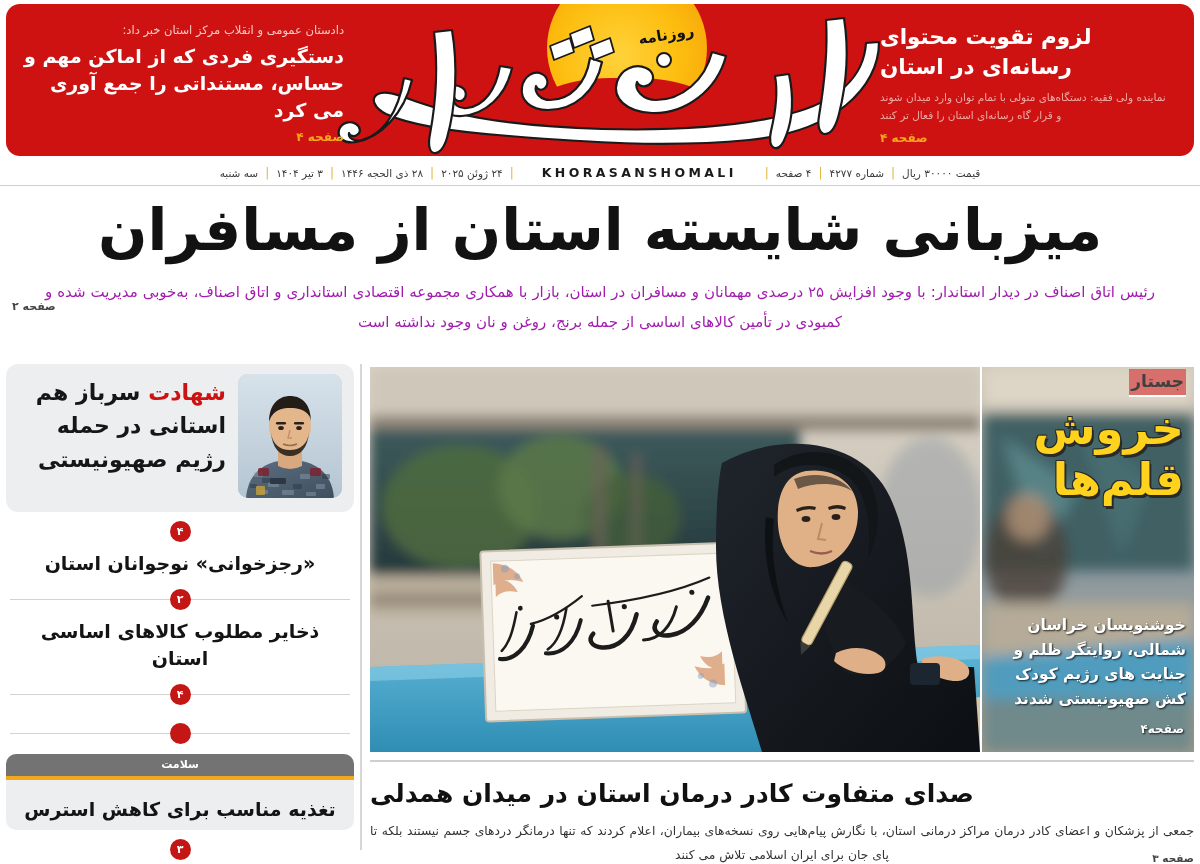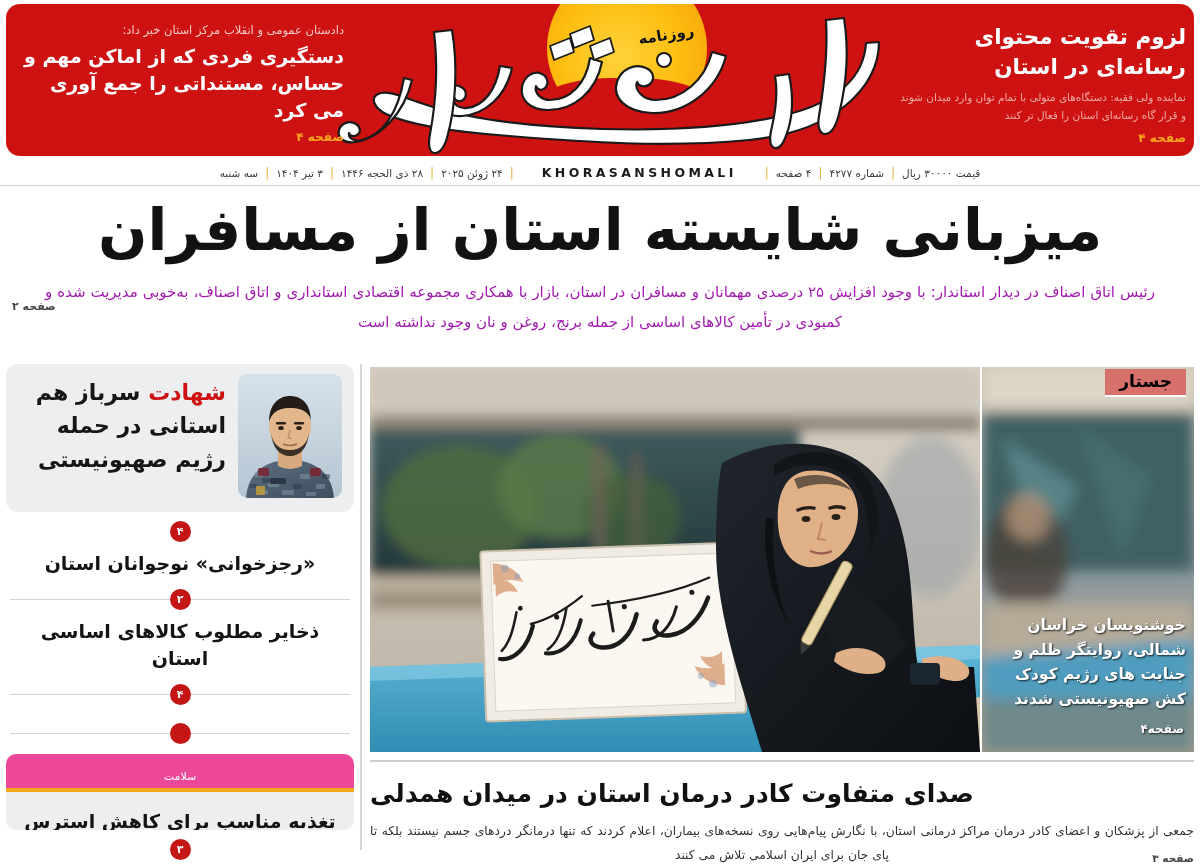--- a/index.html
+++ b/index.html
@@ -45,21 +45,21 @@
     position: absolute; right: 300px; top: 14px;
     width: 560px; height: 140px;
     display: flex; align-items: center; justify-content: center;
     font-size: 74px; font-weight: bold; color: #ffffff;
     text-shadow: 2px 3px 0 rgba(0,0,0,.45);
     letter-spacing: -2px;
     opacity: 0;
   }
 
   .mast-block { position: absolute; top: 18px; }
-  .mast-block.right { right: 8px; width: 290px; text-align: right; }
+  .mast-block.right { right: 24px; width: 290px; text-align: left; }
   .mast-block.left  { left: 18px;  width: 320px; text-align: right; }
 
   .mast-kicker {
     font-size: 11.5px; color: #F6C9C4; line-height: 1.5;
     margin-bottom: 4px;
   }
   .mast-head {
     font-size: 19px; font-weight: bold; color: #ffffff;
     line-height: 1.42; margin-bottom: 6px;
   }
@@ -153,22 +153,22 @@
   .side-item-body {
     text-align: justify; font-size: 9.6px; color: #4a4a4a;
     line-height: 1.95; padding: 5px 6px 0; direction: rtl;
   }
 
   .health-box {
     margin-top: 6px; background: #ECEEF0;
     border-radius: 10px; overflow: hidden;
   }
   .health-bar {
-    background: #ec4899; color: #fff; text-align: center;
-    font-size: 11px; font-weight: normal; padding: 16px 0 5px;
+    background: #737373; color: #fff; text-align: center;
+    font-size: 11px; font-weight: bold; padding: 4px 0 5px;
     border-bottom: 4px solid #F2A81B;
   }
   .health-title {
     text-align: center; font-size: 19px; font-weight: bold;
     color: #141414; padding: 18px 8px 10px;
   }
 
   
   .vdiv {
     position: absolute; left: 360px; top: 0;
@@ -184,22 +184,22 @@
 
   
   .feature {
     position: absolute; left: 982px; top: 3px;
     width: 212px; height: 385px;
     overflow: hidden; background: #8c9aa2;
   }
   .feature-tag {
     position: absolute; right: 8px; top: 2px;
     background: rgba(214,74,74,.72);
-    color: #000000; font-size: 17px; font-weight: bold;
-    padding: 2px 14px 4px; letter-spacing: 6px;
+    color: #404040; font-size: 17px; font-weight: bold;
+    padding: 2px 2px 4px; letter-spacing: 6px;
     border-bottom: 2px solid #fff;
     margin-left: 16px;
   }
   .feature-title {
     position: absolute; right: 10px; top: 36px; width: 196px;
     text-align: right; font-size: 45px; font-weight: bold;
     color: #FFD21E; line-height: 1.14;
     text-shadow: 2px 3px 0 #2a2a2a, -1px -1px 0 #2a2a2a,
                  1px -1px 0 #2a2a2a, -1px 1px 0 #2a2a2a;
   }
@@ -594,20 +594,24 @@
           <ellipse cx="44" cy="190" rx="42" ry="58" fill="#4a4038" opacity=".8"></ellipse>
           <ellipse cx="46" cy="150" rx="22" ry="24" fill="#b99a7c" opacity=".75"></ellipse>
           <rect x="0" y="236" width="212" height="60" fill="#b5ab98"></rect>
           <path d="M0 290 L212 272 L212 385 L0 385 Z" fill="#4f9cbe"></path>
           <rect x="0" y="332" width="212" height="54" fill="#8b7a5f" opacity=".55"></rect>
         </g>
       </svg>
 
       <div class="feature-tag">جستار</div>
 
+      <div class="feature-title">
+        <div>خروش</div>
+        <div>قلم‌ها</div>
+      </div>
 
       <div class="feature-sub">خوشنویسان خراسان شمالی، روایتگر ظلم و جنایت های رژیم کودک کش صهیونیستی شدند</div>
       <div class="feature-page">صفحه۴</div>
     </div>
 
     <div class="bottom-art">
       <div class="bottom-title">صدای متفاوت کادر درمان استان در میدان همدلی</div>
       <div class="bottom-body">جمعی از پزشکان و اعضای کادر درمان مراکز درمانی استان، با نگارش پیام‌هایی روی نسخه‌های بیماران، اعلام کردند که تنها درمانگر دردهای جسم نیستند بلکه تا پای جان برای ایران اسلامی تلاش می کنند</div>
       <div class="bottom-page">صفحه ۳</div>
     </div>

